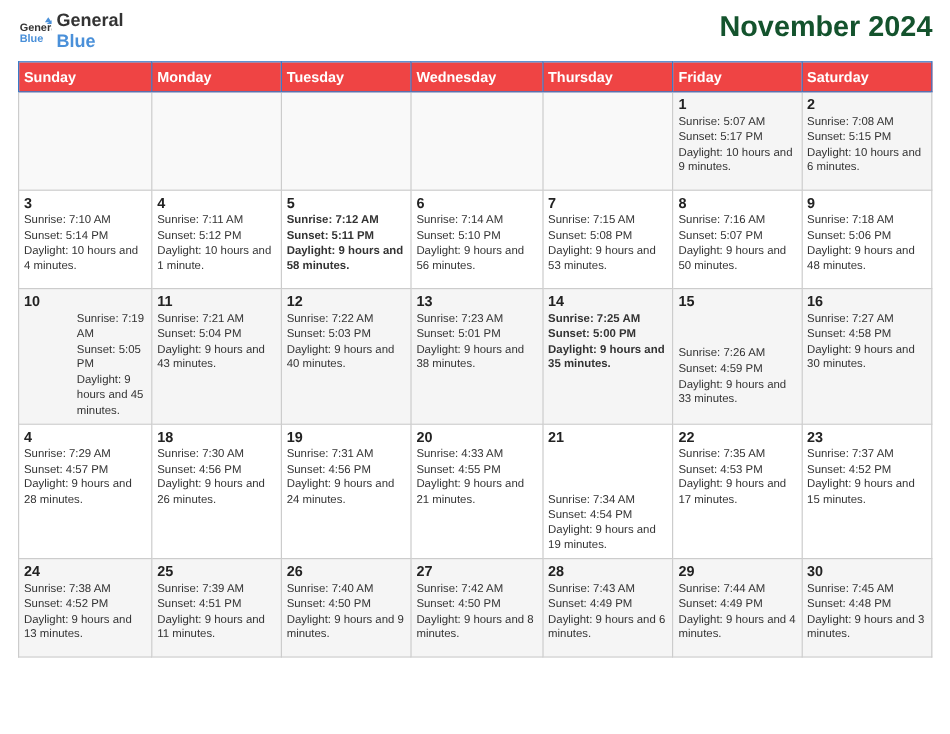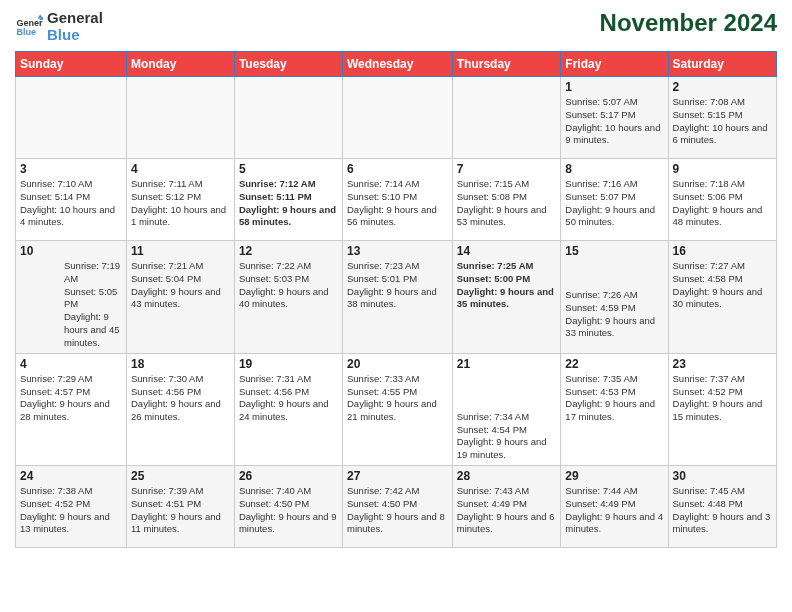--- a/index.html
+++ b/index.html
@@ -243,21 +243,21 @@
 Daylight: 9 hours and 26 minutes.</div>
           </td>
           <td>
             <span class="day-number">19</span>
             <div class="day-info" style="white-space: pre-line;">Sunrise: 7:31 AM
 Sunset: 4:56 PM
 Daylight: 9 hours and 24 minutes.</div>
           </td>
           <td>
             <span class="day-number">20</span>
-            <div class="day-info" style="white-space: pre-line;">Sunrise: 7:33 AM
+            <div class="day-info" style="white-space: pre-line;">Sunrise: 4:33 AM
 Sunset: 4:55 PM
 Daylight: 9 hours and 21 minutes.</div>
           </td>
           <td>
             <span class="day-number">21</span>
             <div class="day-info" style="white-space: pre-line; margin-top: 40px;">Sunrise: 7:34 AM
 Sunset: 4:54 PM
 Daylight: 9 hours and 19 minutes.</div>
           </td>
           <td>

